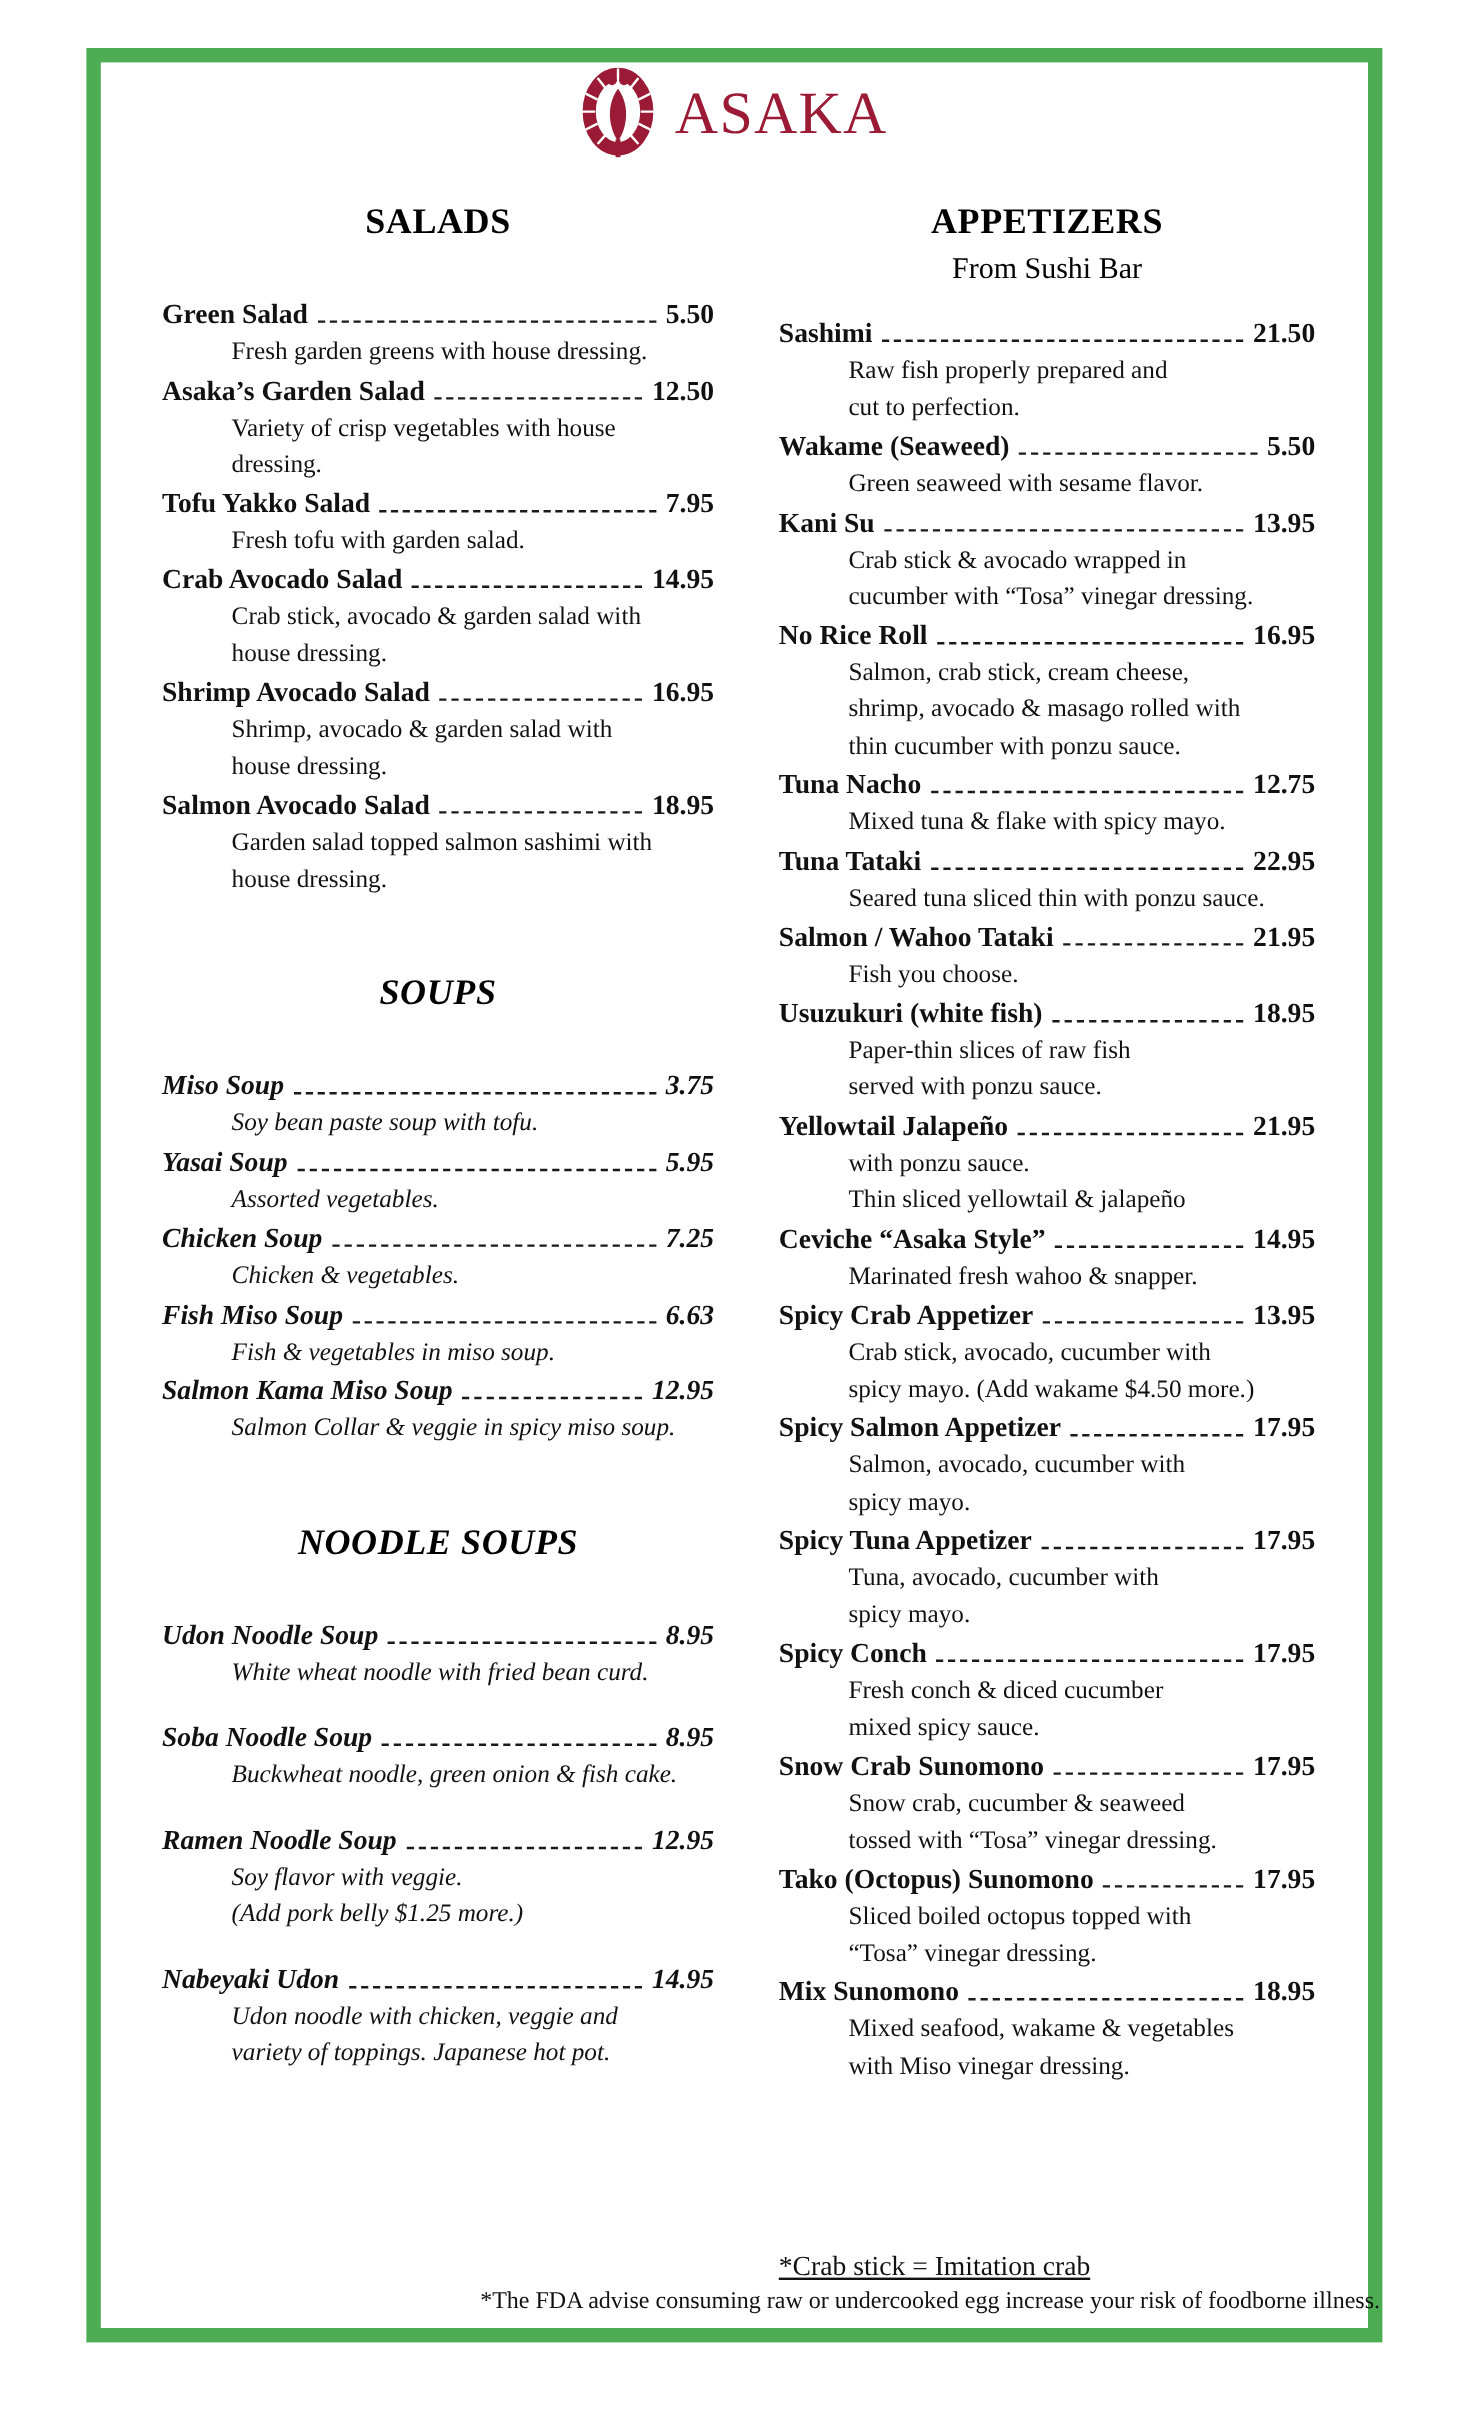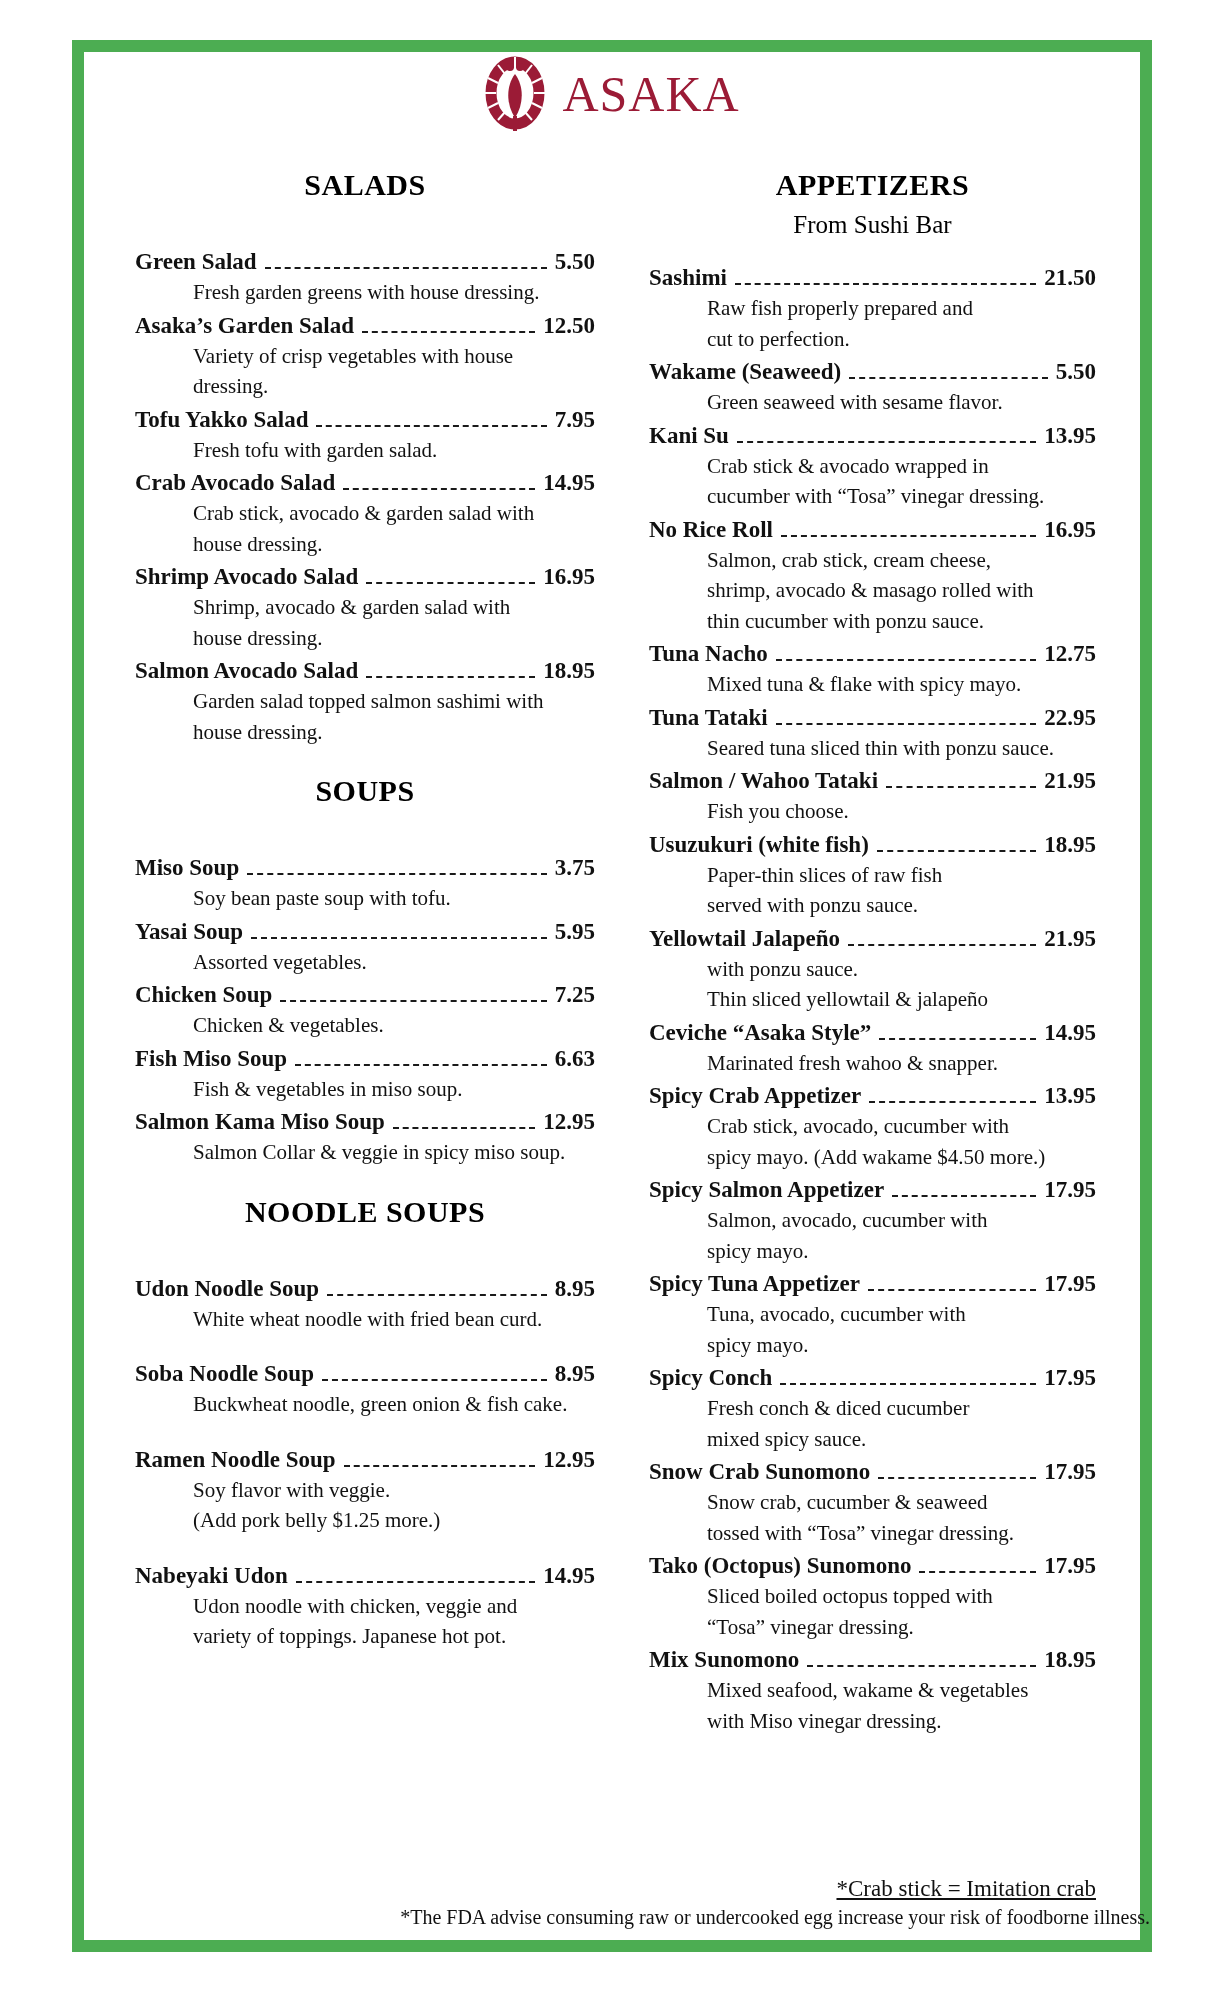--- a/index.html
+++ b/index.html
@@ -16,21 +16,21 @@
     position:absolute;top:56px;left:0;width:100%;
     display:flex;justify-content:center;align-items:center;gap:16px;
   }
   .brand-title{
     margin:0;color:#9B1B36;font-size:50px;font-weight:normal;letter-spacing:1px;
   }
   .col{position:absolute;top:168px;}
   .col-left{left:135px;width:460px;}
   .col-right{left:649px;width:447px;}
   .menu-section{margin:0;}
-  .col .menu-section + .menu-section{margin-top:27px;}
+  .col .menu-section + .menu-section{margin-top:64px;font-style:italic;}
   .col-left .sec-noodle-soups{margin-top:96px;}
   .section-title{
     text-align:center;color:#000000;font-size:30px;font-weight:bold;
     letter-spacing:0.5px;line-height:34px;margin-bottom:44px;
   }
   .has-subtitle .section-title{margin-bottom:8px;}
   .section-subtitle{
     text-align:center;font-size:25px;line-height:30px;margin-bottom:22px;color:#000000;
   }
   .menu-item{margin-bottom:2px;}
@@ -40,21 +40,21 @@
     font-size:23px;line-height:31px;white-space:nowrap;
   }
   .item-name{flex:0 0 auto;}
   .leader{
     flex:1 1 auto;min-width:18px;margin:0 8px;align-self:flex-end;
     border-bottom:2.5px dashed #1a1a1a;height:0;transform:translateY(-8px);
   }
   .item-price{flex:0 0 auto;}
   .item-desc{font-size:21px;line-height:30.5px;padding-left:58px;}
   .crab-note{
-    position:absolute;top:1876px;left:649px;width:447px;text-align:right;
+    position:absolute;top:1876px;left:649px;width:447px;text-align:left;
     font-size:23px;text-decoration:underline;
   }
   .fda-note{
     position:absolute;top:1906px;left:0;width:1122px;text-align:right;font-size:20px;padding-left:28px;
   }
   .crest{display:block;}
 </style>
 </head>
 <body>
 

